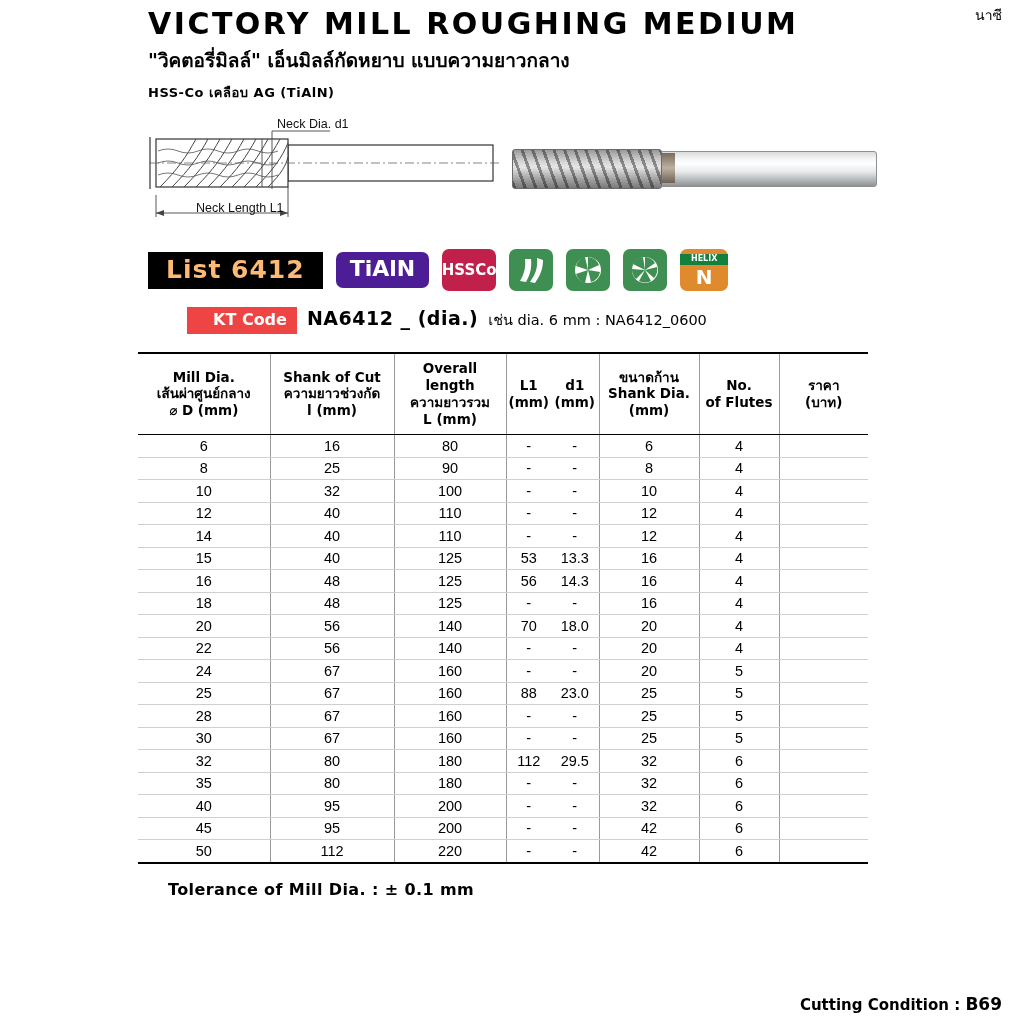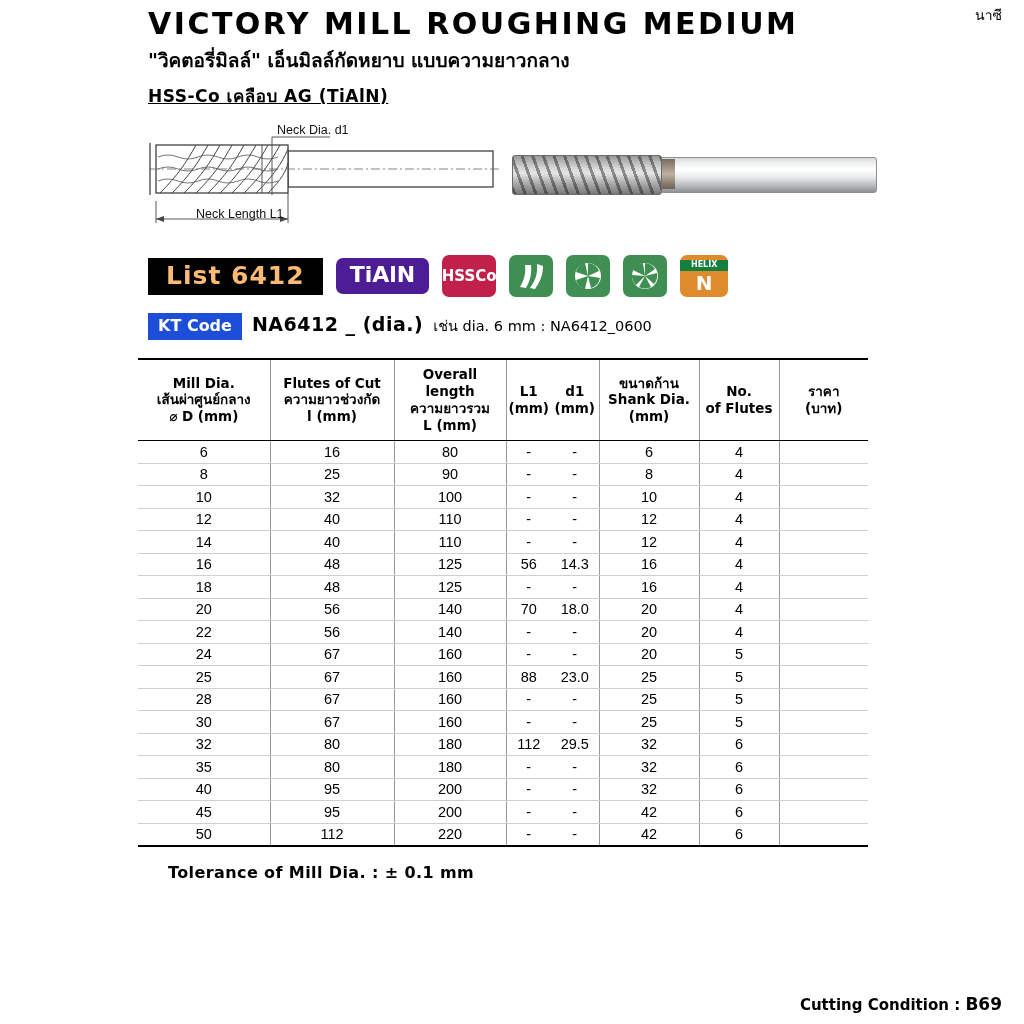--- a/index.html
+++ b/index.html
@@ -36,26 +36,25 @@
     font-family: "DejaVu Sans", sans-serif;
   }
   .title-thai {
     font-size: 19px;
     font-weight: bold;
     letter-spacing: 0px;
     margin-top: 5px;
     font-family: "DejaVu Sans", sans-serif;
   }
   .title-sub {
-    font-size: 17px;
+    font-size: 13px;
     font-weight: bold;
     margin-top: 7px;
     letter-spacing: 0.5px;
     font-family: "DejaVu Sans", sans-serif;
-    text-decoration: underline;
   }
   .corner-label {
     position: absolute;
     top: 4px;
     right: 22px;
     font-size: 14px;
     font-family: "DejaVu Sans", sans-serif;
   }
 
   
@@ -193,26 +192,27 @@
 
   
   .kt-row {
     padding-left: 148px;
     margin-top: 10px;
     display: flex;
     align-items: baseline;
     gap: 10px;
   }
   .kt-tag {
-    background: #1d4ed8;
+    background: #ef4444;
     color: #fff;
     font-size: 16px;
     font-weight: bold;
-    padding: 3px 10px 5px 10px;
-    font-family: "DejaVu Sans", sans-serif;
+    padding: 3px 10px 5px 26px;
+    font-family: "DejaVu Sans", sans-serif;
+    margin-left: 39px;
   }
   .kt-code {
     font-size: 19px;
     font-weight: bold;
     font-family: "DejaVu Sans", sans-serif;
     letter-spacing: .5px;
   }
   .kt-example {
     font-size: 14.5px;
     font-family: "DejaVu Sans", sans-serif;
@@ -402,21 +402,21 @@
           <col class="col-price">
       </colgroup>
       <thead>
         <tr>
           <th>
             <span class="l1">Mill Dia.</span>
             <span class="l2">เส้นผ่าศูนย์กลาง</span>
             <span class="l3">⌀ D (mm)</span>
           </th>
           <th class="vline">
-            <span class="l1">Flutes of Cut</span>
+            <span class="l1">Shank of Cut</span>
             <span class="l2">ความยาวช่วงกัด</span>
             <span class="l3">l  (mm)</span>
           </th>
           <th class="vline">
             <span class="l1">Overall length</span>
             <span class="l2">ความยาวรวม</span>
             <span class="l3">L (mm)</span>
           </th>
           <th class="vline">
             <span class="l1"></span>
@@ -486,20 +486,30 @@
             <td class="vline">4</td>
             <td class="vline"></td>
           </tr>
           <tr>
             <td>14</td>
             <td class="vline">40</td>
             <td class="vline">110</td>
             <td class="vline">-</td>
             <td>-</td>
             <td class="vline">12</td>
+            <td class="vline">4</td>
+            <td class="vline"></td>
+          </tr>
+          <tr>
+            <td>15</td>
+            <td class="vline">40</td>
+            <td class="vline">125</td>
+            <td class="vline">53</td>
+            <td>13.3</td>
+            <td class="vline">16</td>
             <td class="vline">4</td>
             <td class="vline"></td>
           </tr>
           <tr>
             <td>16</td>
             <td class="vline">48</td>
             <td class="vline">125</td>
             <td class="vline">56</td>
             <td>14.3</td>
             <td class="vline">16</td>

